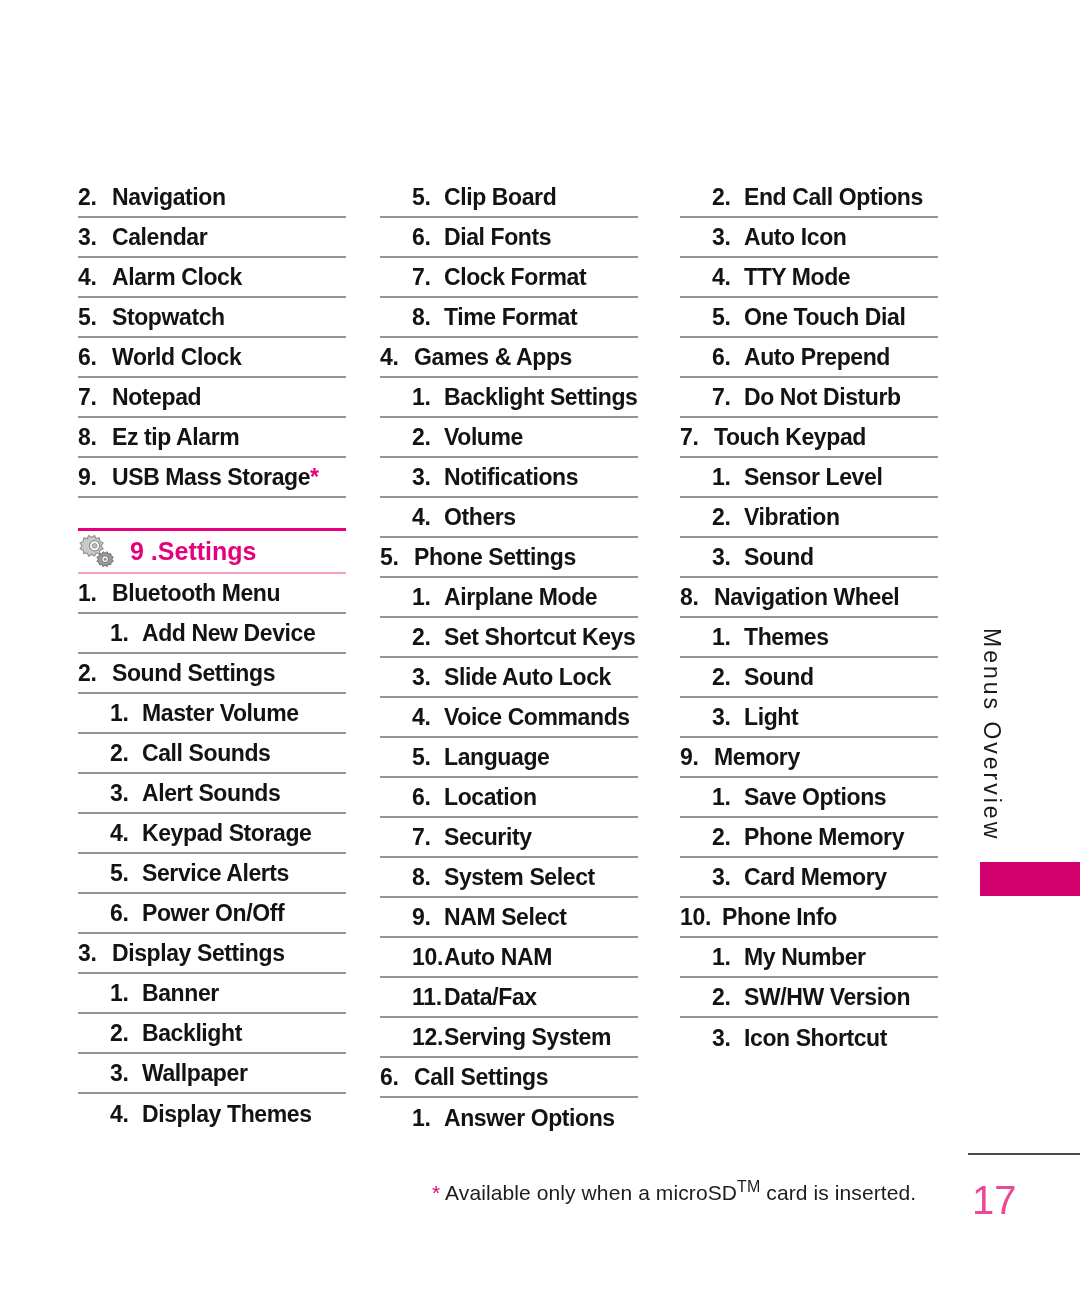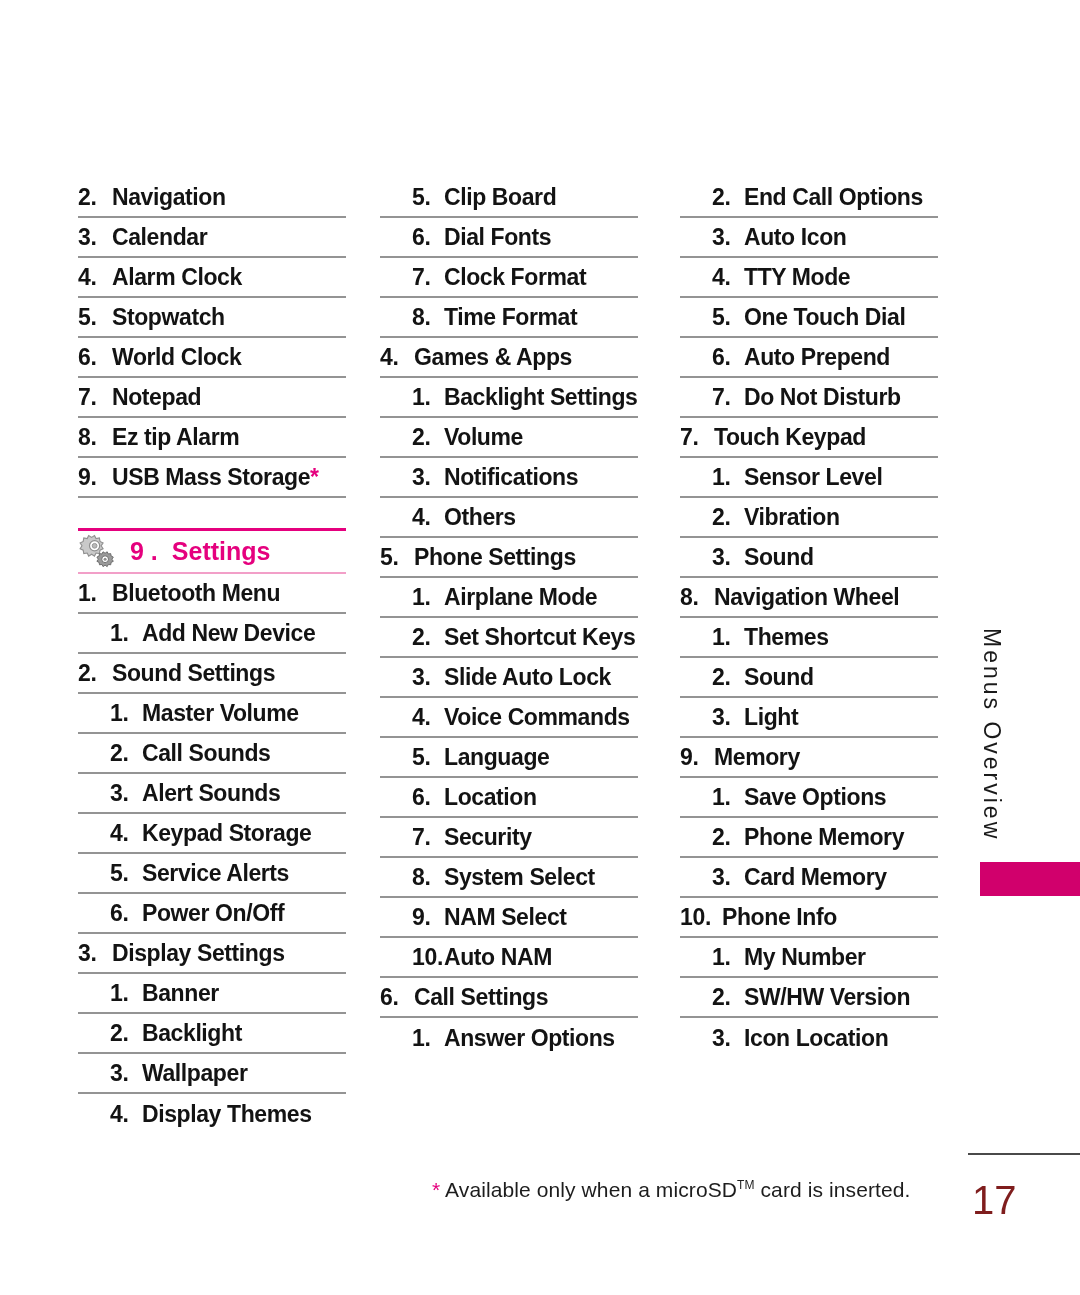--- a/index.html
+++ b/index.html
@@ -133,39 +133,39 @@
     font-size: 21px;
     color: #1d1d1d;
     white-space: nowrap;
     letter-spacing: 0.1px;
   }
   .footnote .fstar {
     color: #E5007E;
     font-size: 21px;
   }
   .footnote sup {
-    font-size: 12px;
+    font-size: 16px;
     vertical-align: super;
   }
 
   
   .page-rule {
     position: absolute;
     left: 968px;
     top: 1153px;
     width: 112px;
     height: 2px;
     background: #4a4a4a;
   }
   .page-num {
     position: absolute;
     left: 972px;
     top: 1178px;
     font-size: 40px;
-    color: #7f1d1d;
+    color: #ec4899;
     font-family: "Liberation Sans", sans-serif;
   }
 </style>
 </head>
 <body>
 
 <div class="page">
 
   <div class="columns">
 
@@ -217,21 +217,21 @@
             <circle cx="16.6" cy="13.8" r="5.1" fill="#ffffff" stroke="#8f8f8f" stroke-width="1.2"></circle>
             <circle cx="16.6" cy="13.8" r="2.4" fill="#b9b9b9" stroke="#8f8f8f" stroke-width="0.9"></circle>
             <g fill="#9a9a9a" stroke="#6d6d6d" stroke-width="1">
               <path d="M29.2 19.8l1.1 2.2 2.4-.4 .4 2.4 2.2 1.1-1.4 2.1 1.4 2.1-2.2 1.1-.4 2.4-2.4-.4-1.1 2.2-2.1-1.4-2.1 1.4-1.1-2.2-2.4 .4-.4-2.4-2.2-1.1 1.4-2.1-1.4-2.1 2.2-1.1 .4-2.4 2.4 .4 1.1-2.2 2.1 1.4z"></path>
             </g>
             <circle cx="27.1" cy="27.2" r="3.4" fill="#ffffff" stroke="#6d6d6d" stroke-width="1"></circle>
             <circle cx="27.1" cy="27.2" r="1.5" fill="#8f8f8f"></circle>
           </svg>
         </span>
         <span class="section-title">9 .</span>
-        <span class="section-title" style="margin-left:14px;">Settings</span>
+        <span class="section-title" style="margin-left:0;">Settings</span>
       </div>
 
       <div id="col1-bottom">
           <div class="row lvl1">
             <span class="num">1.</span>
             <span class="label">Bluetooth Menu</span>
           </div>
           <div class="row lvl2">
             <span class="num">1.</span>
             <span class="label">Add New Device</span>
@@ -362,20 +362,28 @@
             <span class="label">System Select</span>
           </div>
           <div class="row lvl2">
             <span class="num">9.</span>
             <span class="label">NAM Select</span>
           </div>
           <div class="row lvl2 wide">
             <span class="num">10.</span>
             <span class="label">Auto NAM</span>
           </div>
+          <div class="row lvl2 wide">
+            <span class="num">11.</span>
+            <span class="label">Data/Fax</span>
+          </div>
+          <div class="row lvl2 wide">
+            <span class="num">12.</span>
+            <span class="label">Serving System</span>
+          </div>
           <div class="row lvl1">
             <span class="num">6.</span>
             <span class="label">Call Settings</span>
           </div>
           <div class="row lvl2 last">
             <span class="num">1.</span>
             <span class="label">Answer Options</span>
           </div>
         </div>
     </div>
@@ -461,21 +469,21 @@
           <div class="row lvl2">
             <span class="num">1.</span>
             <span class="label">My Number</span>
           </div>
           <div class="row lvl2">
             <span class="num">2.</span>
             <span class="label">SW/HW Version</span>
           </div>
           <div class="row lvl2 last">
             <span class="num">3.</span>
-            <span class="label">Icon Location</span>
+            <span class="label">Icon Shortcut</span>
           </div>
         </div>
     </div>
 
   </div>
 
   <div class="side-label">Menus Overview</div>
   <div class="side-tab"></div>
 
   <div class="footnote">

